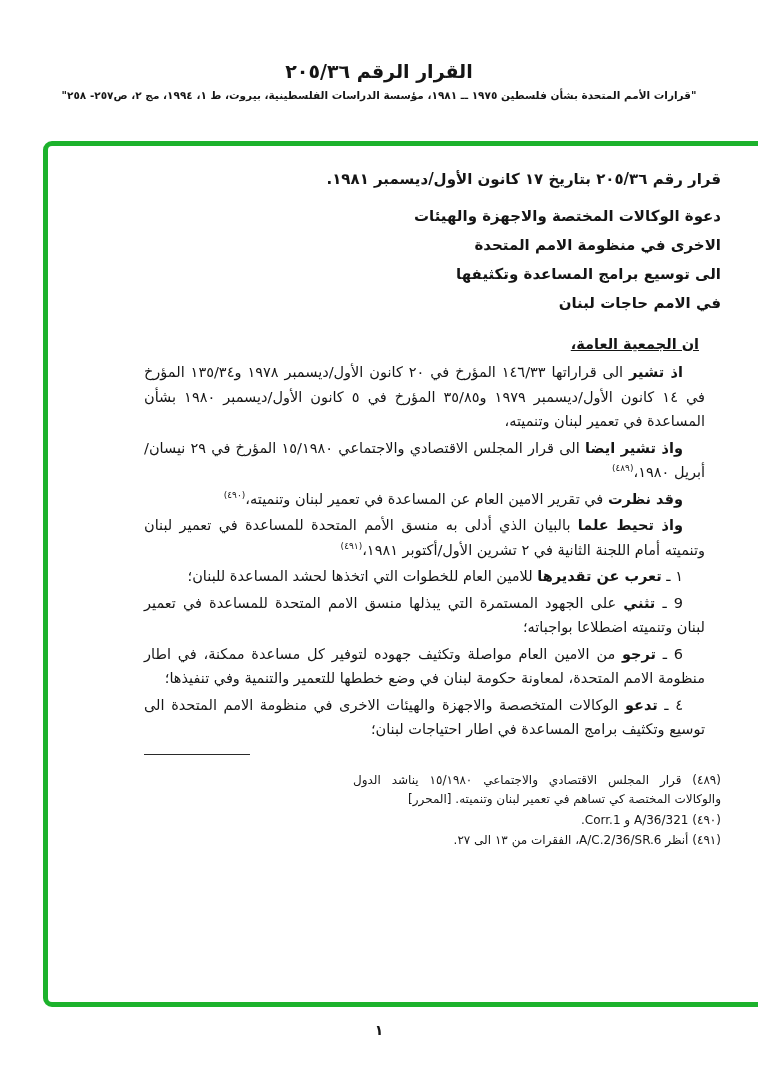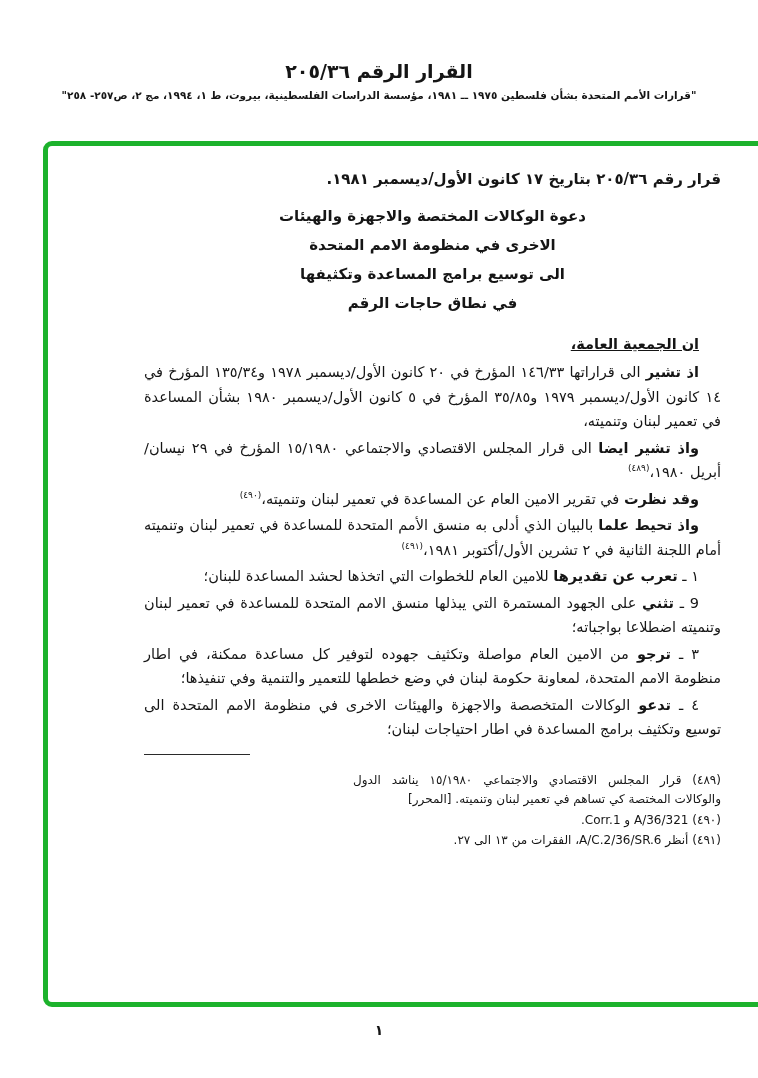--- a/index.html
+++ b/index.html
@@ -9,25 +9,25 @@
   }
   .doc-header{position:absolute;top:60px;left:0;width:758px;text-align:center;direction:rtl;}
   .doc-title{font-size:19px;font-weight:bold;letter-spacing:0.5px;}
   .doc-subtitle{font-size:10.5px;font-weight:bold;margin-top:7px;white-space:nowrap;}
   .green-box{
     position:absolute;left:43px;top:141px;width:732px;height:866px;
     box-sizing:border-box;border:5px solid #1cb22c;border-radius:9px;
     padding:20px 49px 0 96px;direction:rtl;background:#fff;
   }
   .res-line{font-size:15px;font-weight:bold;text-align:right;padding-left:6px;margin:4px 0 14px 0;}
-  .subject{font-size:15px;font-weight:bold;text-align:center;line-height:29px;margin:8px 0 14px 0;}
+  .subject{font-size:15px;font-weight:bold;line-height:29px;margin:8px 0 14px 0;}
   .opening{font-size:14.5px;font-weight:bold;text-indent:22px;margin:4px 0 4px 0;line-height:24px;text-decoration:underline;}
   .para{
     font-size:14.5px;line-height:24.5px;text-align:justify;
-    text-indent:22px;margin:0 0 2px 0;
+    text-indent:22px;margin:0 16px 2px 0;
   }
   .para .lead{font-weight:bold;}
   .para sup{font-size:9px;line-height:0;}
   .fn-sep{width:106px;height:1px;background:#2a2a2a;margin:12px auto 8px 0;}
   .footnotes{
     width:368px;margin:16px 0 0 auto;direction:rtl;
     font-size:12px;line-height:19.5px;text-align:justify;
   }
   .footnote{margin:0 0 1px 0;}
   .page-number{
@@ -43,38 +43,38 @@
   <div class="doc-subtitle">"قرارات الأمم المتحدة بشأن فلسطين ١٩٧٥ ــ ١٩٨١، مؤسسة الدراسات الفلسطينية، بيروت، ط ١، ١٩٩٤، مج ٢، ص٢٥٧- ٢٥٨"</div>
 </div>
 
 <div class="green-box">
   <div class="res-line">قرار رقم ٢٠٥/٣٦ بتاريخ ١٧ كانون الأول/ديسمبر ١٩٨١.</div>
 
   <div class="subject">
     <div>دعوة الوكالات المختصة والاجهزة والهيئات</div>
     <div>الاخرى في منظومة الامم المتحدة</div>
     <div>الى توسيع برامج المساعدة وتكثيفها</div>
-    <div>في نطاق حاجات الرقم</div>
+    <div>في الامم حاجات لبنان</div>
   </div>
 
   <div class="opening">ان الجمعية العامة،</div>
 
   <p class="para"><span class="num"></span><span class="lead">اذ تشير</span><span> الى قراراتها ١٤٦/٣٣ المؤرخ في ٢٠ كانون الأول/ديسمبر ١٩٧٨ و١٣٥/٣٤ المؤرخ في ١٤ كانون الأول/ديسمبر ١٩٧٩ و٣٥/٨٥ المؤرخ في ٥ كانون الأول/ديسمبر ١٩٨٠ بشأن المساعدة في تعمير لبنان وتنميته،</span><sup></sup></p>
 
   <p class="para"><span class="num"></span><span class="lead">واذ تشير ايضا</span><span> الى قرار المجلس الاقتصادي والاجتماعي ١٥/١٩٨٠ المؤرخ في ٢٩ نيسان/أبريل ١٩٨٠،</span><sup>(٤٨٩)</sup></p>
 
   <p class="para"><span class="num"></span><span class="lead">وقد نظرت</span><span> في تقرير الامين العام عن المساعدة في تعمير لبنان وتنميته،</span><sup>(٤٩٠)</sup></p>
 
   <p class="para"><span class="num"></span><span class="lead">واذ تحيط علما</span><span> بالبيان الذي أدلى به منسق الأمم المتحدة للمساعدة في تعمير لبنان وتنميته أمام اللجنة الثانية في ٢ تشرين الأول/أكتوبر ١٩٨١،</span><sup>(٤٩١)</sup></p>
 
   <p class="para"><span class="num">١ ـ </span><span class="lead">تعرب عن تقديرها</span><span> للامين العام للخطوات التي اتخذها لحشد المساعدة للبنان؛</span><sup></sup></p>
 
   <p class="para"><span class="num">9 ـ </span><span class="lead">تثني</span><span> على الجهود المستمرة التي يبذلها منسق الامم المتحدة للمساعدة في تعمير لبنان وتنميته اضطلاعا بواجباته؛</span><sup></sup></p>
 
-  <p class="para"><span class="num">٣ ـ </span><span class="lead">ترجو</span><span> من الامين العام مواصلة وتكثيف جهوده لتوفير كل مساعدة ممكنة، في اطار منظومة الامم المتحدة، لمعاونة حكومة لبنان في وضع خططها للتعمير والتنمية وفي تنفيذها؛</span><sup></sup></p>
+  <p class="para"><span class="num">6 ـ </span><span class="lead">ترجو</span><span> من الامين العام مواصلة وتكثيف جهوده لتوفير كل مساعدة ممكنة، في اطار منظومة الامم المتحدة، لمعاونة حكومة لبنان في وضع خططها للتعمير والتنمية وفي تنفيذها؛</span><sup></sup></p>
 
   <p class="para"><span class="num">٤ ـ </span><span class="lead">تدعو</span><span> الوكالات المتخصصة والاجهزة والهيئات الاخرى في منظومة الامم المتحدة الى توسيع وتكثيف برامج المساعدة في اطار احتياجات لبنان؛</span><sup></sup></p>
 
   <div class="fn-sep"></div>
 
   <div class="footnotes">
     <div class="footnote"><span class="fn-marker">(٤٨٩)</span><span> قرار المجلس الاقتصادي والاجتماعي ١٥/١٩٨٠ يناشد الدول والوكالات المختصة كي تساهم في تعمير لبنان وتنميته. [المحرر]</span></div>
     <div class="footnote"><span class="fn-marker">(٤٩٠)</span><span> A/36/321 و Corr.1.</span></div>
     <div class="footnote"><span class="fn-marker">(٤٩١)</span><span> أنظر A/C.2/36/SR.6، الفقرات من ١٣ الى ٢٧.</span></div>
   </div>

